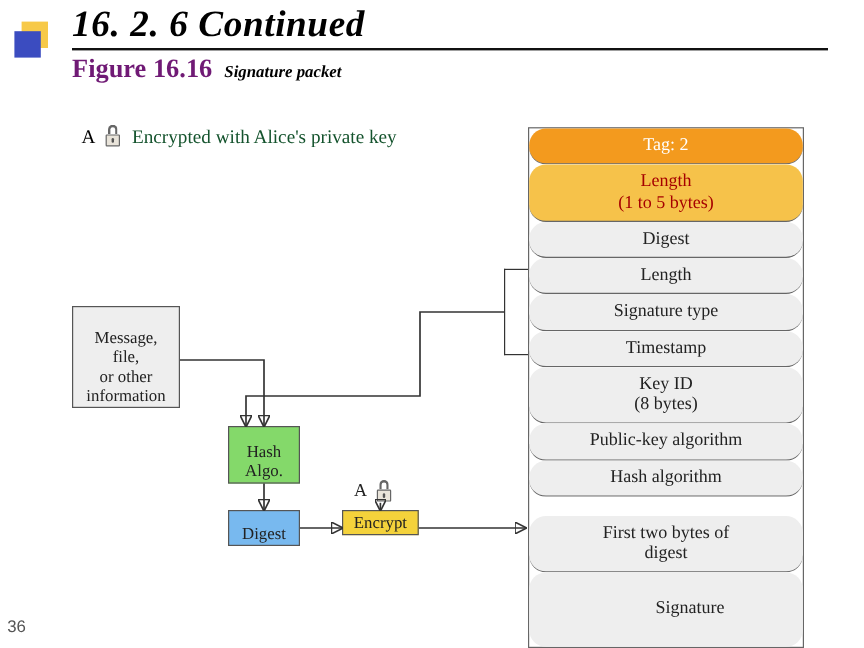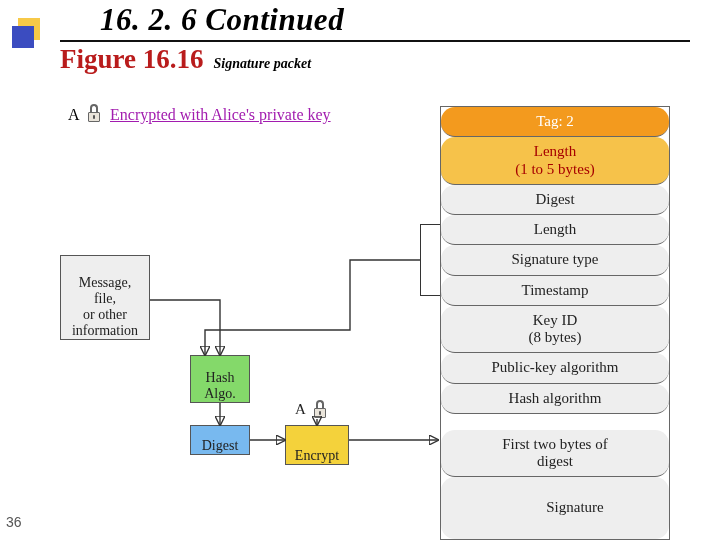--- a/index.html
+++ b/index.html
@@ -43,35 +43,34 @@
     position: absolute;
     left: 60px;
     top: 2px;
     width: 630px;
   }
   .h-title {
     font-style: italic;
     font-weight: bold;
     font-size: 31px;
     letter-spacing: 0.5px;
-    margin-left: 40px;
   }
   .h-rule {
     border: none;
     border-top: 2px solid #111;
     margin: 2px 0 0 0;
     width: 100%;
   }
   .h-sub {
     margin-top: 2px;
   }
   .h-sub .fig {
-    color: #b91c1c;
+    color: #701a75;
     font-weight: bold;
-    font-size: 27px;
+    font-size: 22px;
   }
   .h-sub .figtitle {
     font-style: italic;
     font-weight: bold;
     font-size: 14px;
     color: #000;
     margin-left: 6px;
   }
   .slide-num {
     position: absolute;
@@ -124,23 +123,22 @@
     width: 2px; height: 4px;
     background: #555;
     border-radius: 1px;
   }
 
   .cap-encrypt {
     position: absolute;
     left: 60px;
     top: -4px;
     font-size: 16px;
-    color: #a21caf;
+    color: #14532d;
     font-family: Georgia, 'Times New Roman', serif;
-    text-decoration: underline;
   }
 
   
   .packet {
     position: absolute;
     right: 10px;
     top: -4px;
     width: 230px;
     border: 1px solid #666;
   }
@@ -192,21 +190,21 @@
     width: 60px; height: 48px;
     background: #84d96a;
   }
   .box.digest {
     left: 140px; top: 315px;
     width: 60px; height: 30px;
     background: #78b9ef;
   }
   .box.encrypt {
     left: 235px; top: 315px;
-    width: 64px; height: 40px;
+    width: 64px; height: 21px;
     background: #f4d23b;
   }
 
   
   svg.connectors {
     position: absolute;
     left: 0; top: 0;
     width: 100%; height: 100%;
     overflow: visible;
   }

